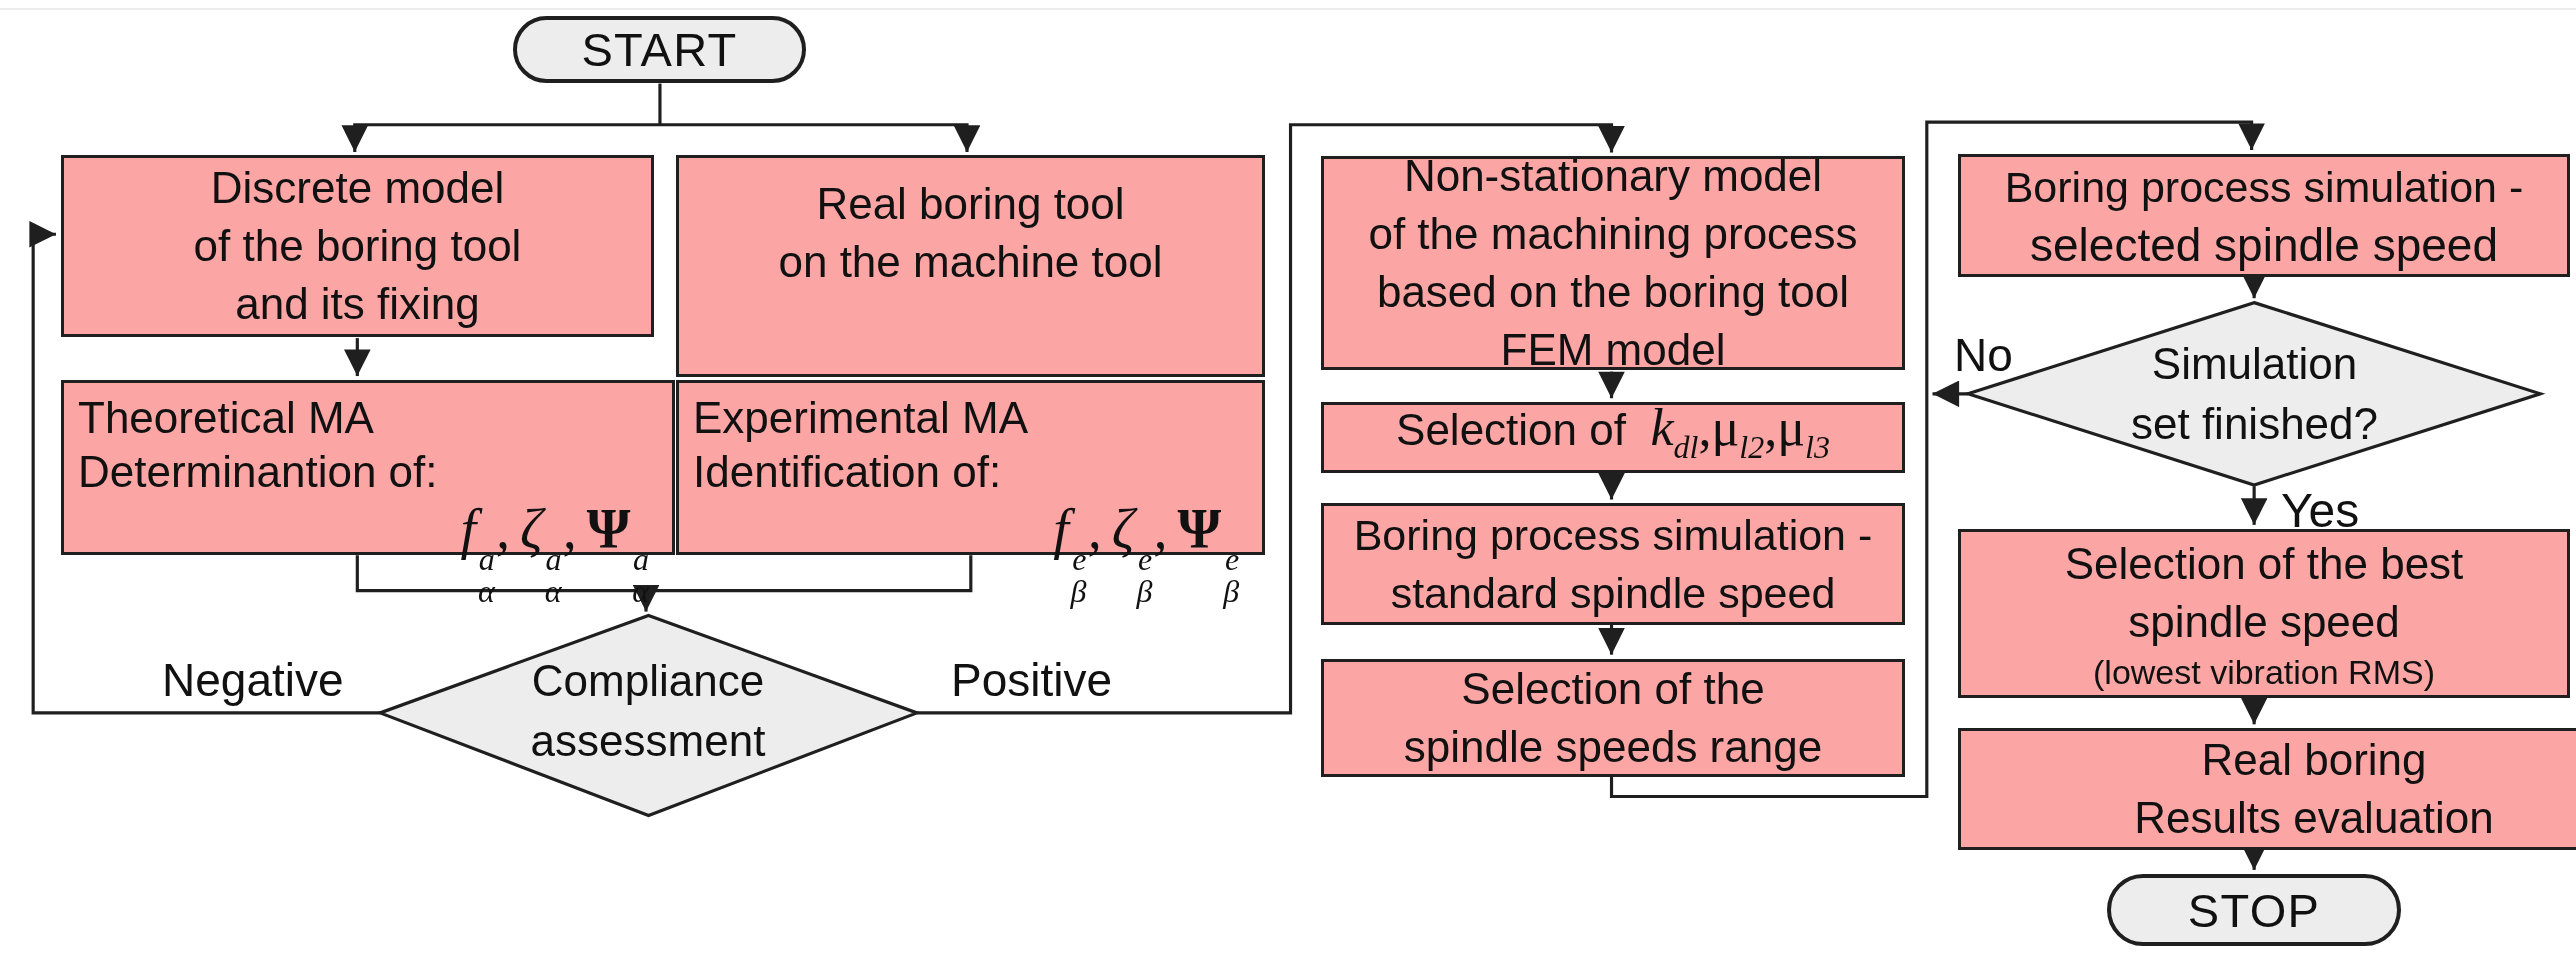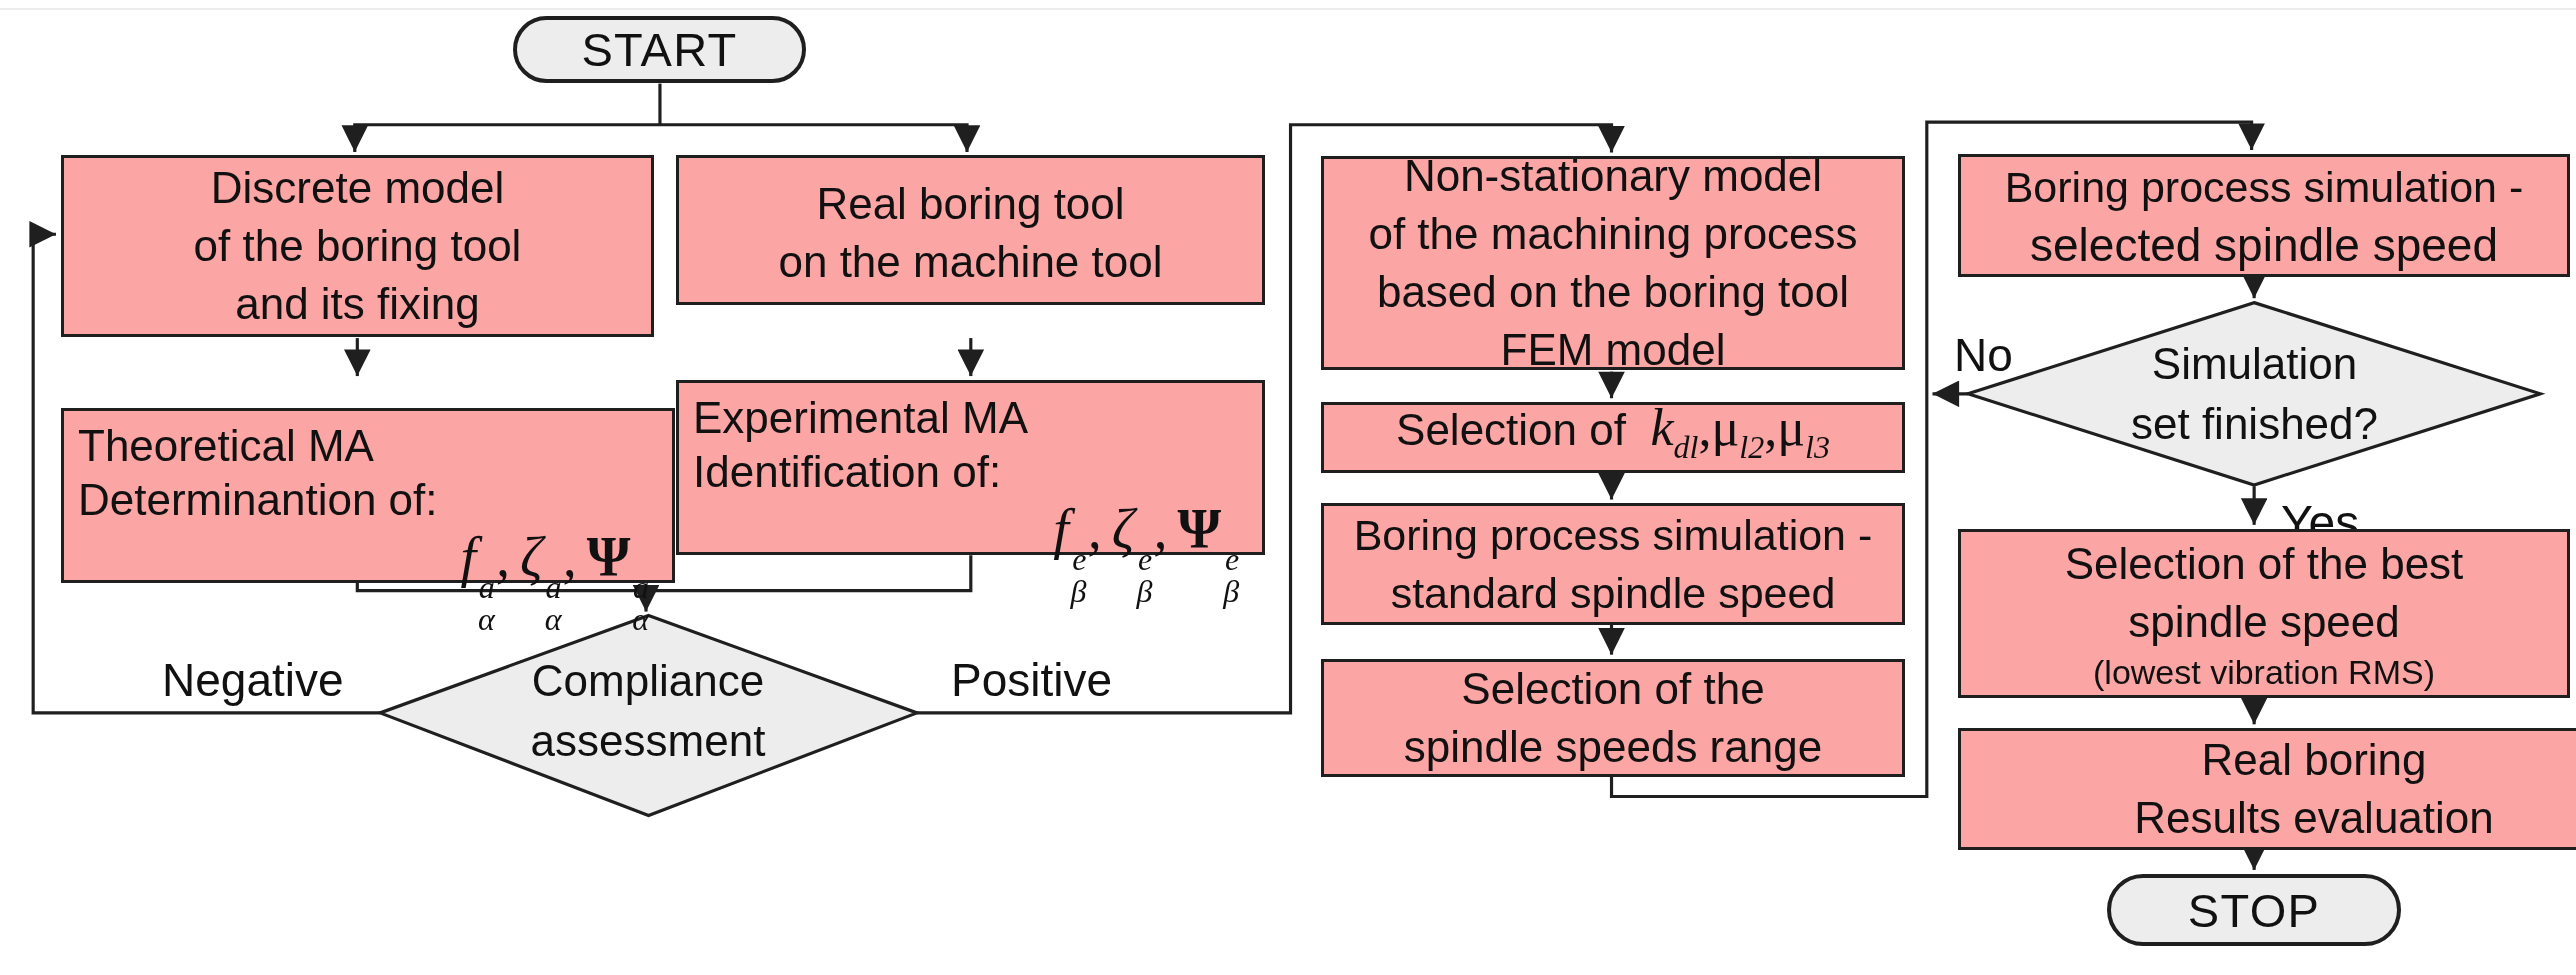--- a/index.html
+++ b/index.html
@@ -77,26 +77,26 @@
   <div class="pill" style="left:513px;top:16px;width:293px;height:67px;">
     <span>START</span>
   </div>
 
   <div class="box" style="left:61px;top:155px;width:593px;height:182px;">
     <span class="ln">Discrete model</span>
     <span class="ln">of the boring tool</span>
     <span class="ln">and its fixing</span>
   </div>
 
-  <div class="box" style="left:676px;top:155px;width:589px;height:150px;justify-content:flex-start;padding-top:16.5px;">
+  <div class="box" style="left:676px;top:155px;width:589px;height:222px;justify-content:flex-start;padding-top:16.5px;">
     <span class="ln">Real boring tool</span>
     <span class="ln">on the machine tool</span>
   </div>
 
-  <div class="box ma" style="left:61px;top:380px;width:614px;height:175px;margin-top:28px;">
+  <div class="box ma" style="left:61px;top:380px;width:614px;height:175px;">
     <span class="ln">Theoretical MA</span>
     <span class="ln">Determinantion of:</span>
     <span class="formula">
       <span class="mbase">f</span><span class="mss">
           <span class="msup">a</span>
           <span class="msub">α</span>
         </span><span class="mcomma">,</span><span class="mbase">ζ</span><span class="mss">
           <span class="msup">a</span>
           <span class="msub">α</span>
         </span><span class="mcomma">,</span><span class="mbase bold">Ψ</span><span class="mss">
@@ -156,21 +156,21 @@
   <div class="box" style="left:1958px;top:154px;width:612px;height:123px;">
     <span class="ln" style="font-size:43px;">Boring process simulation -</span>
     <span class="ln" style="font-size:46px;">selected spindle speed</span>
   </div>
 
   <div class="dtext" style="left:2033px;top:334px;width:443px;">
     <span class="ln">Simulation</span>
     <span class="ln">set finished?</span>
   </div>
   <div class="dlabel" style="left:1954px;top:328px;">No</div>
-  <div class="dlabel" style="left:2281px;top:483px;font-size:48px;margin-top:12px;">Yes</div>
+  <div class="dlabel" style="left:2281px;top:483px;font-size:48px;">Yes</div>
 
   <div class="box" style="left:1958px;top:529px;width:612px;height:169px;">
     <span class="ln">Selection of the best</span>
     <span class="ln">spindle speed</span>
     <span class="note">(lowest vibration RMS)</span>
   </div>
 
   <div class="box" style="left:1958px;top:728px;width:712px;height:122px;">
     <span class="ln">Real boring</span>
     <span class="ln">Results evaluation</span>

